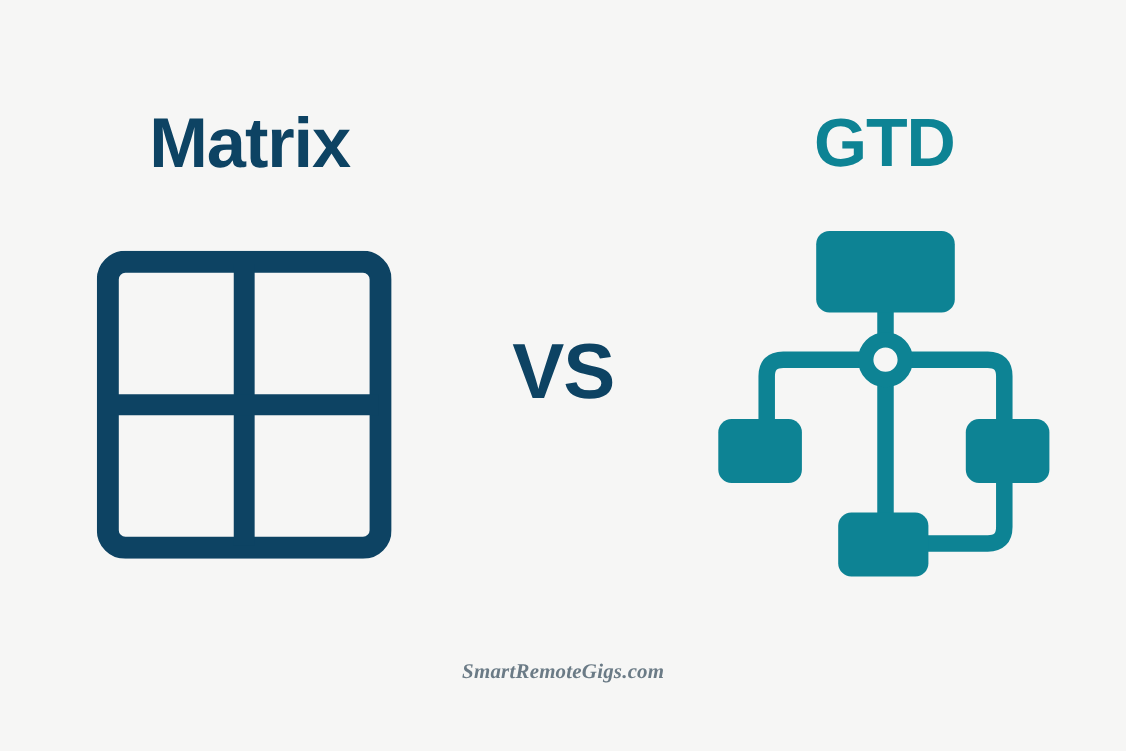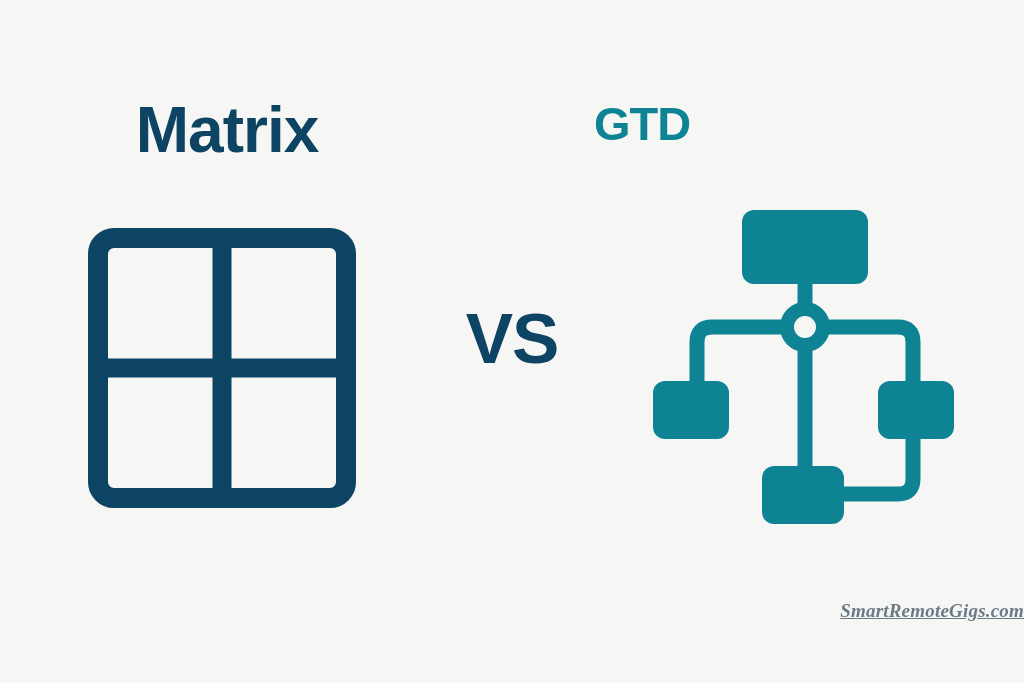--- a/index.html
+++ b/index.html
@@ -38,22 +38,22 @@
     text-align: center;
     font-size: 64px;
     color: #0d4363;
     margin-left: 12px;
   }
 
   .heading-right {
     left: 594px;
     width: 420px;
     top: 100px;
-    text-align: left;
-    font-size: 47px;
+    text-align: center;
+    font-size: 62px;
     color: #0d8394;
   }
 
   
   .vs-label {
     position: absolute;
     left: 430px;
     width: 164px;
     top: 303px;
     text-align: center;
@@ -88,28 +88,27 @@
     width: 100%;
     height: 100%;
   }
 
   
   .watermark {
     position: absolute;
     left: 0;
     width: 1024px;
     top: 600px;
-    text-align: right;
+    text-align: center;
     font-family: "Liberation Serif", "DejaVu Serif", serif;
     font-style: italic;
     font-weight: bold;
     font-size: 19px;
     letter-spacing: 0.2px;
     color: #6b7b86;
-    text-decoration: underline;
   }
 </style>
 </head>
 <body>
 
 <div class="canvas">
 
   <div class="heading heading-left">Matrix</div>
 
   <div class="icon-matrix">

